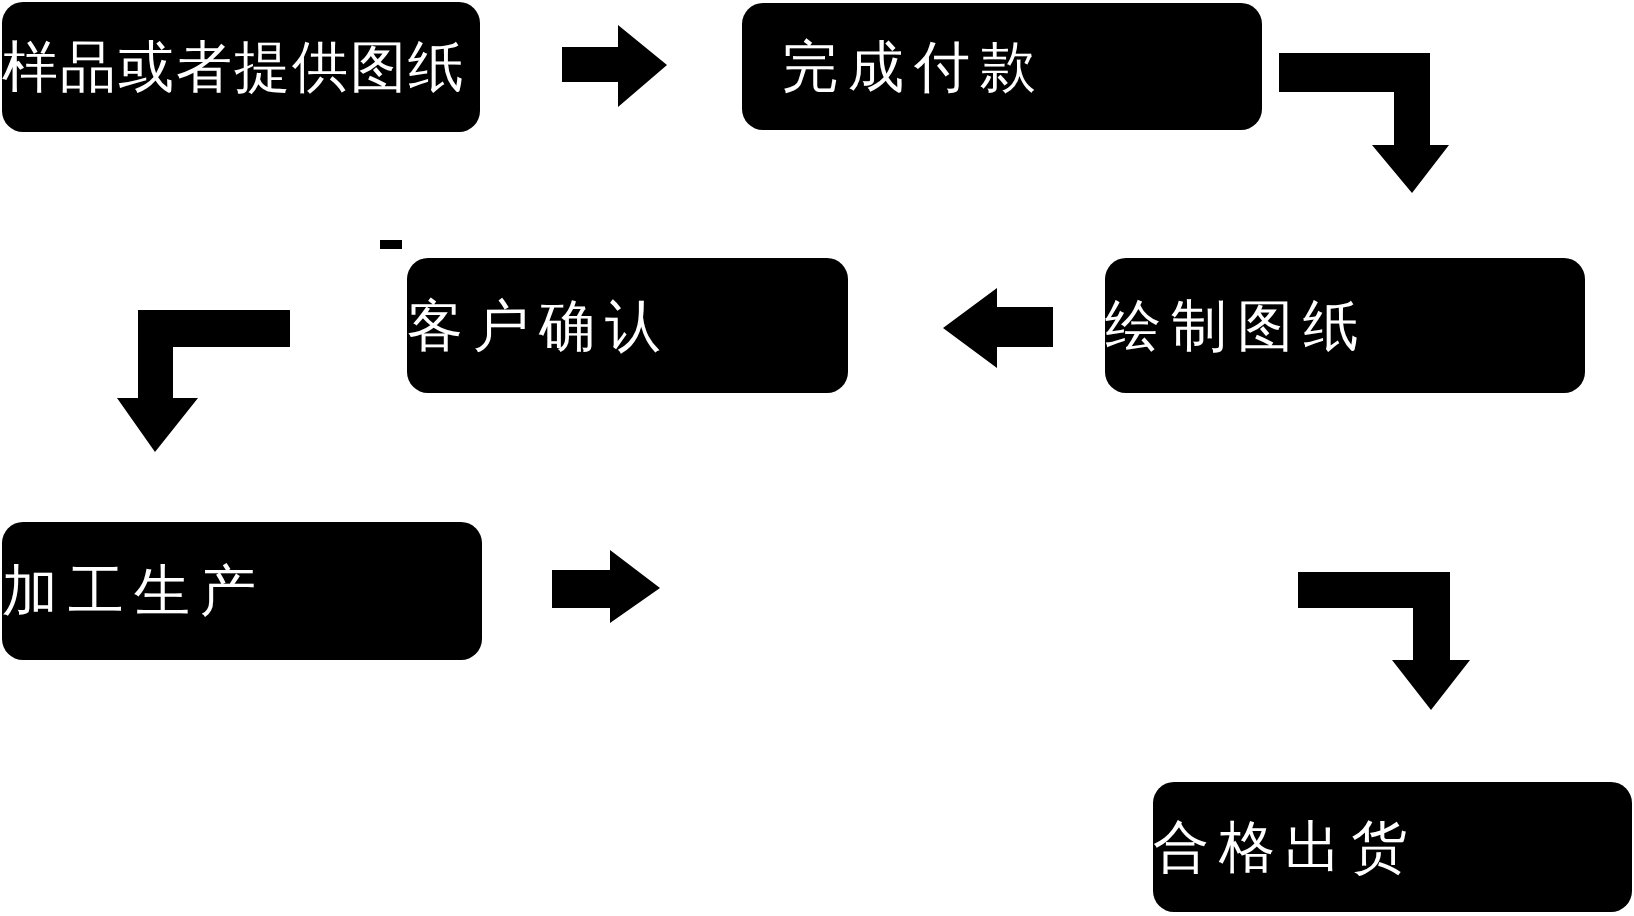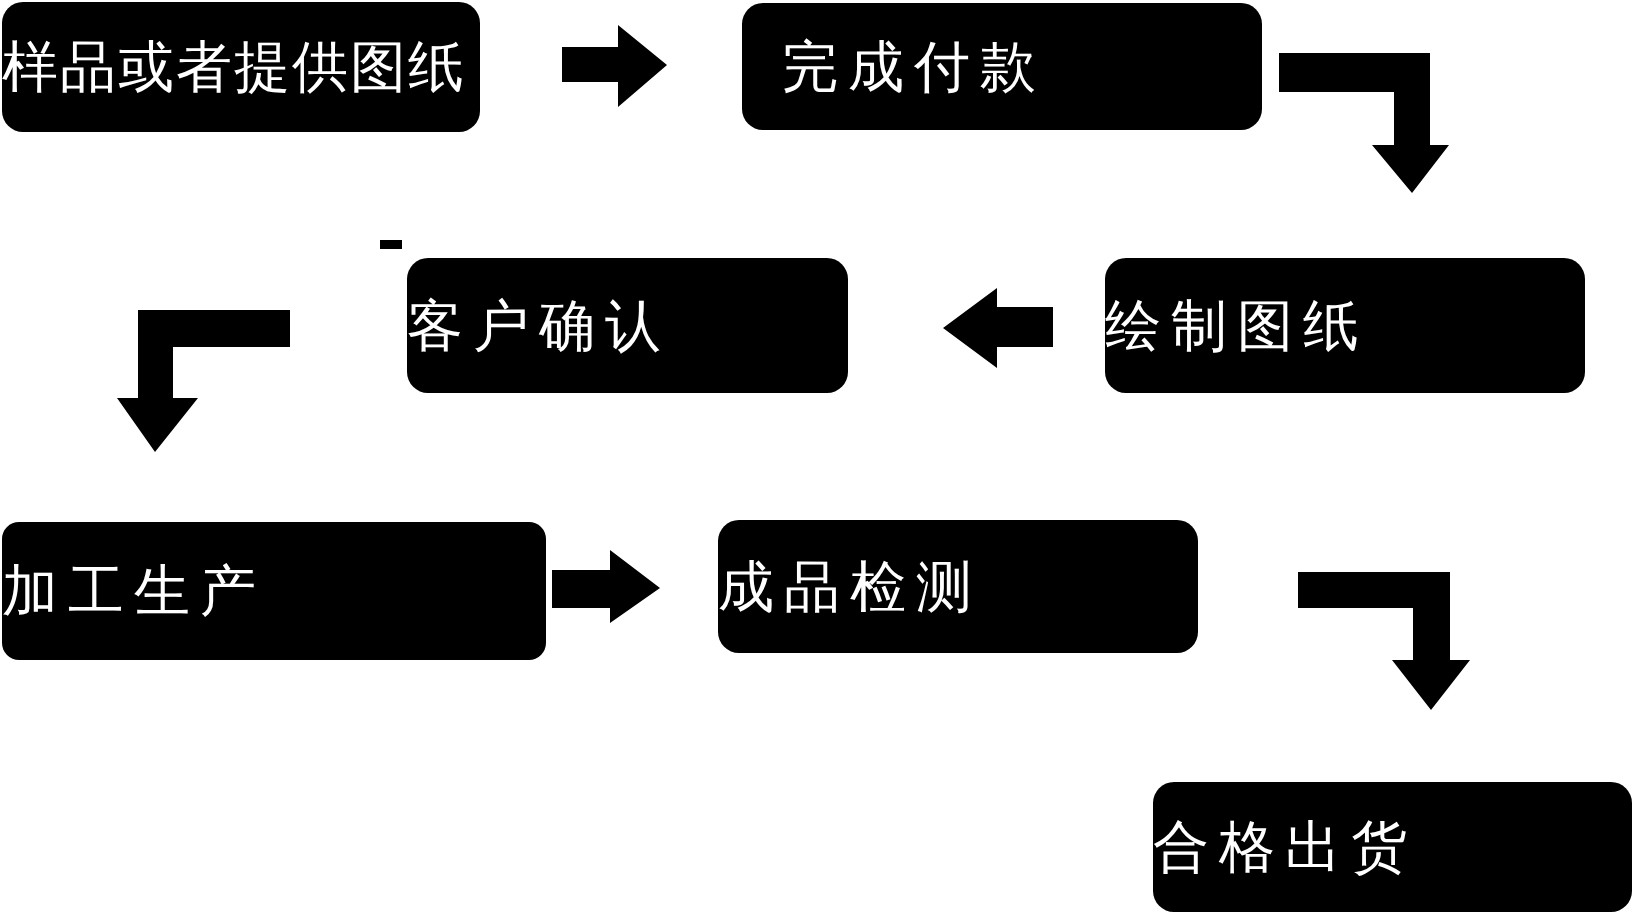--- a/index.html
+++ b/index.html
@@ -67,31 +67,28 @@
   </svg>
 
   <div class="node" style="left:1105px;top:258px;width:480px;height:135px;">
     <span class="label spaced">绘制图纸</span>
   </div>
 
   <svg class="arrow" style="left:117px;top:310px;" width="173" height="142" viewBox="0 0 173 142">
     <polygon points="173,0 173,37 56,37 56,88 81,88 38,142 0,88 21,88 21,0"></polygon>
   </svg>
 
-  <div class="node" style="left:2px;top:522px;width:544px;height:138px;border-radius:17px;">
+  <div class="node" style="left:2px;top:522px;width:480px;height:138px;">
     <span class="label spaced">加工生产</span>
   </div>
 
   <svg class="arrow" style="left:552px;top:550px;" width="108" height="74" viewBox="0 0 108 74">
     <polygon points="0,20 58,20 58,0 108,38 58,73 58,58 0,58"></polygon>
   </svg>
 
-  <div class="node" style="left:718px;top:520px;width:480px;height:133px;">
-    <span class="label spaced">成品检测</span>
-  </div>
 
   <svg class="arrow" style="left:1298px;top:572px;" width="172" height="138" viewBox="0 0 172 138">
     <polygon points="0,0 152,0 152,88 172,88 133,138 94,88 115,88 115,36 0,36"></polygon>
   </svg>
 
   <div class="node" style="left:1153px;top:782px;width:479px;height:130px;">
     <span class="label spaced">合格出货</span>
   </div>
 
 </div>

